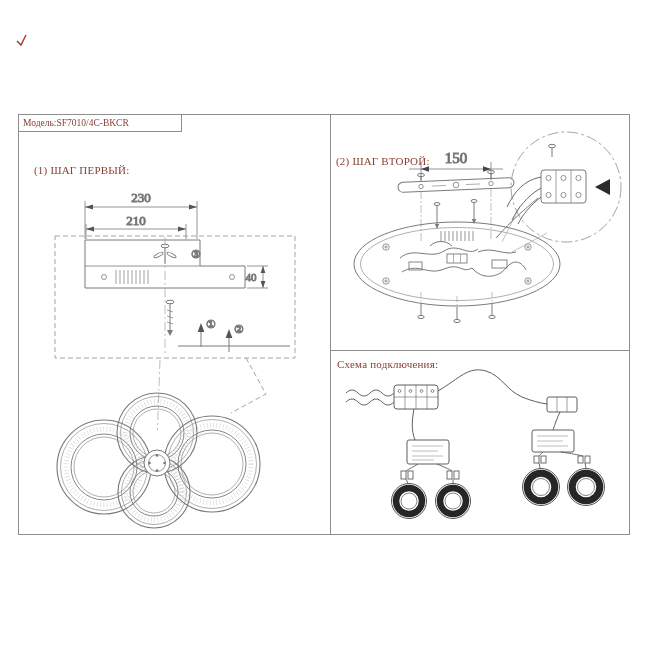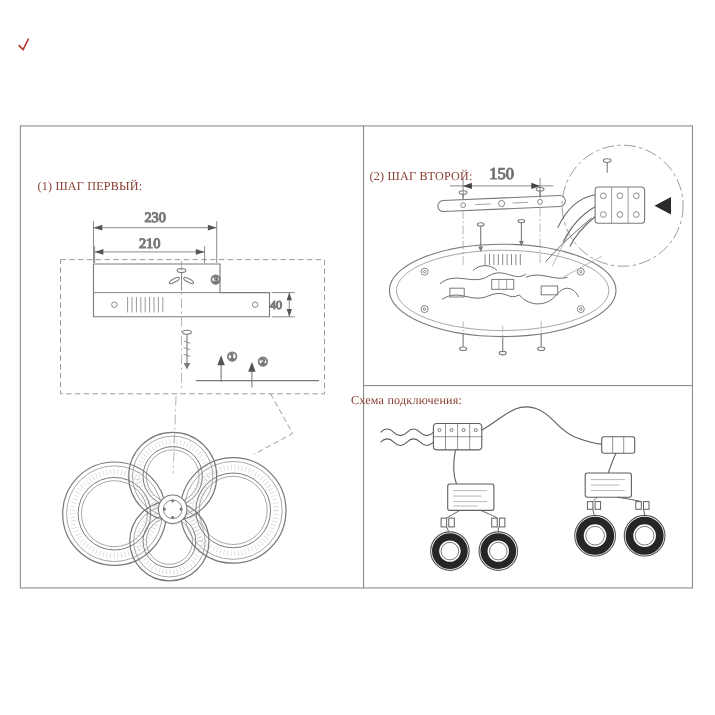--- a/index.html
+++ b/index.html
@@ -5,30 +5,33 @@
   html,body{margin:0;padding:0;background:#fff;}
   .page{position:relative;width:650px;height:650px;background:#ffffff;font-family:"Liberation Serif",serif;overflow:hidden;}
   .frame{position:absolute;left:18px;top:114px;width:612px;height:421px;border:1px solid #8d8d8d;box-sizing:border-box;}
   .model-box{position:absolute;left:18px;top:114px;width:164px;height:18px;border:1px solid #8d8d8d;box-sizing:border-box;
              font-size:9.5px;line-height:16px;color:#8a4034;padding-left:4px;white-space:nowrap;overflow:hidden;}
   .divider-v{position:absolute;left:330px;top:114px;width:1px;height:421px;background:#8d8d8d;}
   .divider-h{position:absolute;left:331px;top:350px;width:299px;height:1px;background:#8d8d8d;}
   .panel-title{position:absolute;color:#8a4034;font-size:11px;letter-spacing:.2px;white-space:nowrap;}
   #step1-title{left:34px;top:149px;margin-top:15px;}
   #step2-title{left:336px;top:143px;margin-top:12px;}
-  #schema-title{left:319px;top:358px;}
+  #schema-title{left:337px;top:358px;}
   svg.layer{position:absolute;left:0;top:0;}
   svg text{font-family:"Liberation Serif",serif;fill:#3d3d3d;}
 </style>
 </head>
 <body>
 
 <div class="page">
 
   <div class="frame"></div>
+  <div class="model-box">
+    <span>Модель:SF7010/4C-BKCR</span>
+  </div>
   <div class="divider-v"></div>
   <div class="divider-h"></div>
 
   <div class="panel-title" id="step1-title">(1) ШАГ ПЕРВЫЙ:</div>
   <div class="panel-title" id="step2-title">(2) ШАГ ВТОРОЙ:</div>
   <div class="panel-title" id="schema-title">Схема подключения:</div>
 
   <svg class="layer" width="650" height="650" viewBox="0 0 650 650">
 
     <path d="M17,41 L21,45 L26,35" stroke="#b03a2e" stroke-width="1.5" fill="none"></path>

